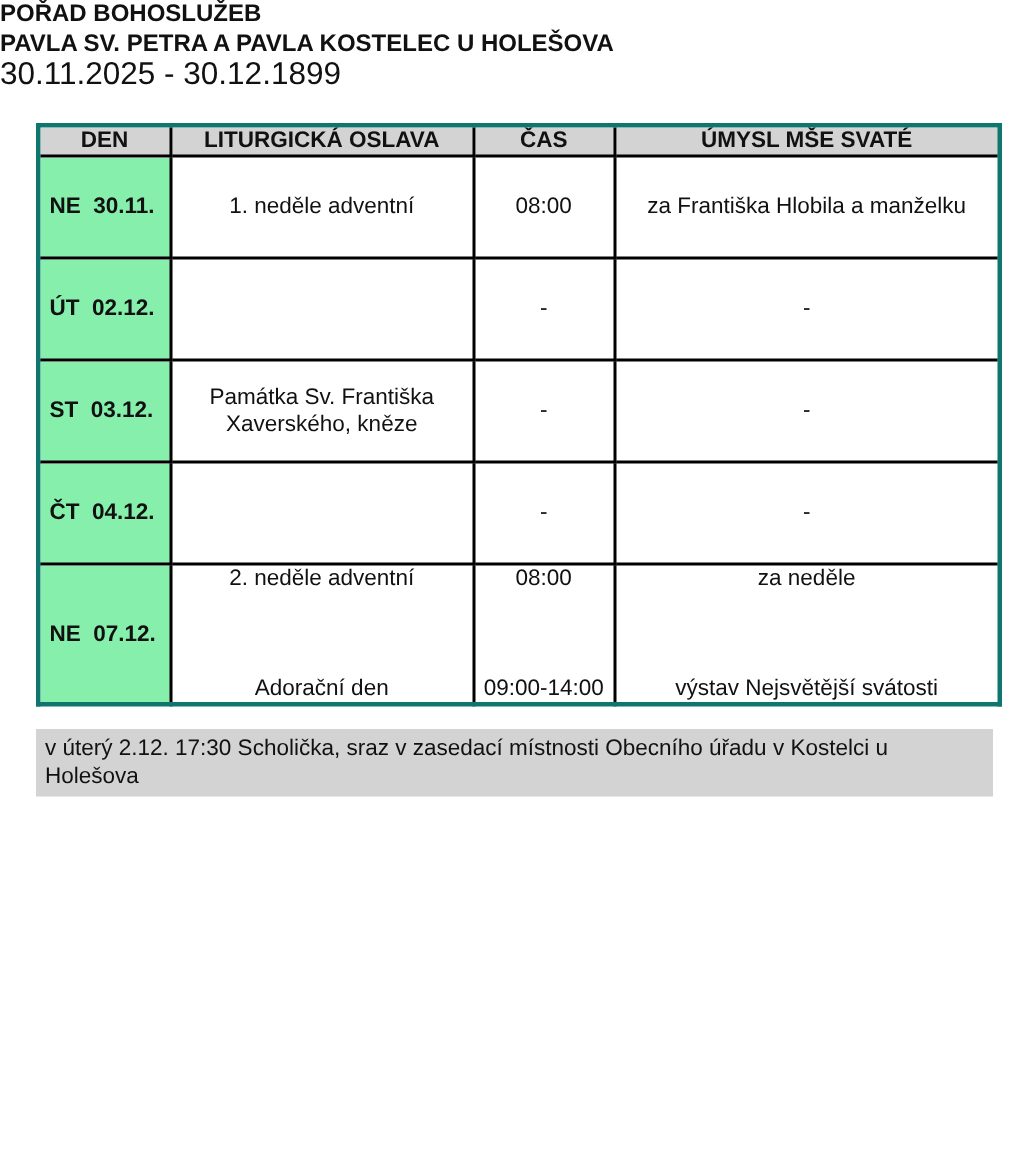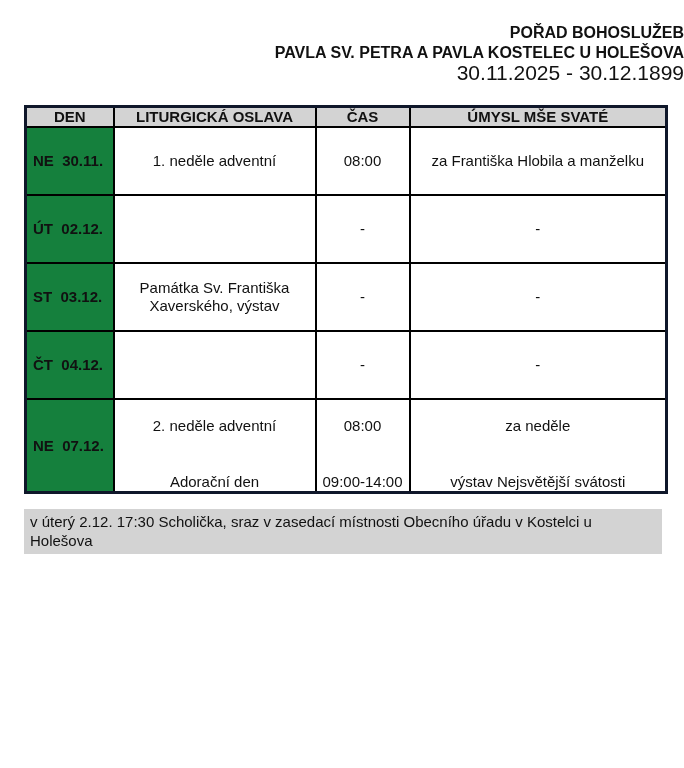--- a/index.html
+++ b/index.html
@@ -4,38 +4,37 @@
 <style>
   * { margin: 0; padding: 0; box-sizing: border-box; }
   html, body {
     width: 684px; height: 768px;
     background: #ffffff;
     font-family: "Liberation Sans", "DejaVu Sans", sans-serif;
     color: #111111;
     overflow: hidden;
   }
   .title-block {
-    margin-top: 23px;
-    text-align: right;
+    text-align: left;
     line-height: 20px;
   }
   .title-line1, .title-line2 {
     font-size: 16px;
     font-weight: bold;
   }
   .title-line3 {
     font-size: 21px;
     font-weight: normal;
   }
   .schedule-table {
     margin: 22px 0 0 24px;
     width: 641px;
     border-collapse: collapse;
     table-layout: fixed;
-    border: 3px solid #0f172a;
+    border: 3px solid #0f766e;
   }
   .schedule-table col.c-den   { width: 88px; }
   .schedule-table col.c-osl   { width: 202px; }
   .schedule-table col.c-cas   { width: 94px; }
   .schedule-table col.c-umysl { width: 257px; }
   .schedule-table th, .schedule-table td {
     border: 2px solid #000000;
     text-align: center;
     vertical-align: middle;
     font-size: 15px;
@@ -43,34 +42,33 @@
     overflow: hidden;
   }
   .schedule-table thead tr { height: 20px; }
   .schedule-table th {
     background: #d3d3d3;
     font-weight: bold;
   }
   .schedule-table tbody tr { height: 68px; }
   .schedule-table tbody tr.row-tall { height: 91px; }
   .schedule-table td.den {
-    background: #15803d;
+    background: #86efac;
     font-weight: bold;
     text-align: left;
     padding-left: 6px;
     white-space: pre;
   }
   .schedule-table td.two-line { padding: 0; vertical-align: top; }
   .two-line .cell-stack {
     height: 91px;
     display: flex;
     flex-direction: column;
     justify-content: space-between;
     align-items: center;
-    padding-top: 17px;
   }
   .footer-note {
     margin: 15px 0 14px 24px;
     width: 638px;
     background: #d3d3d3;
     font-size: 15px;
     line-height: 19px;
     padding: 3px 6px 4px 6px;
   }
 </style>
@@ -106,21 +104,21 @@
       <td>za Františka Hlobila a manželku</td>
     </tr>
     <tr>
       <td class="den">ÚT  02.12.</td>
       <td></td>
       <td>-</td>
       <td>-</td>
     </tr>
     <tr>
       <td class="den">ST  03.12.</td>
-      <td>Památka Sv. Františka Xaverského, výstav</td>
+      <td>Památka Sv. Františka Xaverského, kněze</td>
       <td>-</td>
       <td>-</td>
     </tr>
     <tr>
       <td class="den">ČT  04.12.</td>
       <td></td>
       <td>-</td>
       <td>-</td>
     </tr>
     <tr class="row-tall">

